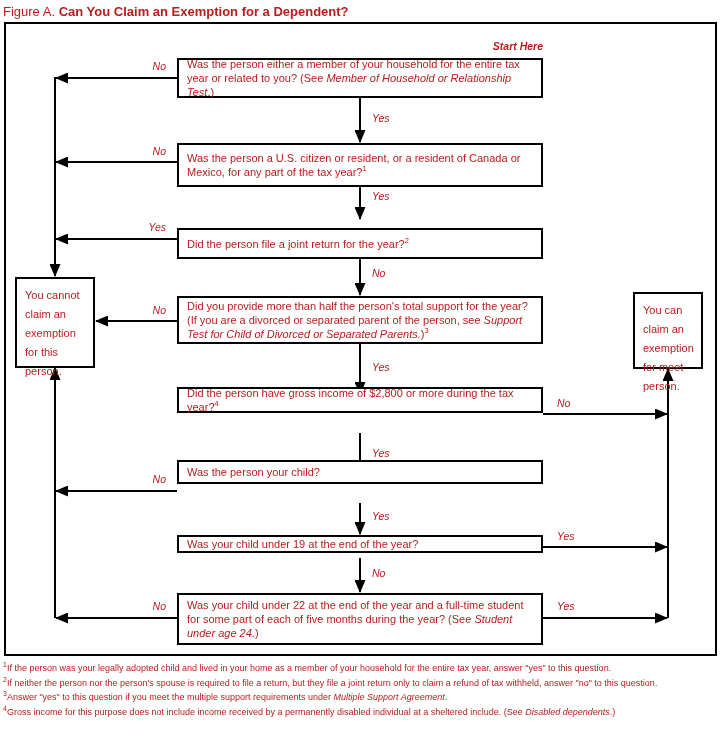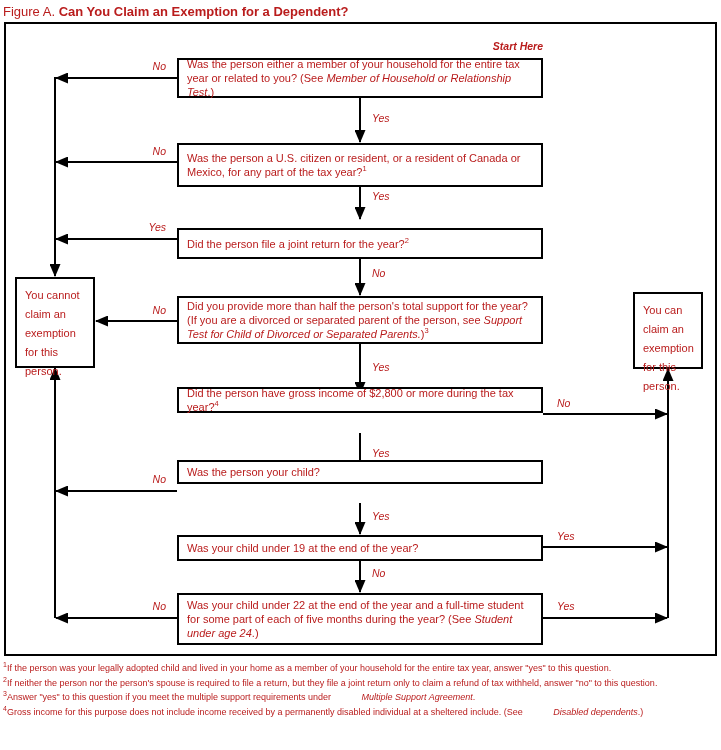--- a/index.html
+++ b/index.html
@@ -16,21 +16,21 @@
         box-sizing:border-box;display:flex;align-items:center;}
   .qtext{font-size:11px;line-height:14px;padding:2px 8px;width:100%;}
   .qtext i{font-style:italic;}
   sup{font-size:7.5px;line-height:0;}
   .rbox{position:absolute;border:2px solid #000;background:#fff;box-sizing:border-box;}
   .rtext{font-size:11px;line-height:19px;padding:7px 2px 0 8px;}
   .elabel{position:absolute;font-size:10.5px;font-style:italic;white-space:nowrap;}
   .elabel.lft{left:120px;width:46px;text-align:right;}
   .fns{position:absolute;left:3px;top:663px;width:714px;}
   .fn{font-size:9px;line-height:10.5px;margin-bottom:4px;padding-left:4px;text-indent:-4px;}
-  .fn i{margin-left:28px;}
+  .fn i{}
   .fn sup{font-size:7px;}
 </style>
 </head>
 <body>
 
 <div id="page">
 
   <div class="title"><span>Figure A.</span> <span class="b">Can You Claim an Exemption for a Dependent?</span></div>
 
   <div class="outer"></div>
@@ -87,34 +87,34 @@
   </div>
 
   <div class="qbox" style="top:387px;height:26px">
     <div class="qtext"><span>Did the person have gross income of $2,800 or more during the tax year?</span><i></i><span></span><sup>4</sup></div>
   </div>
 
   <div class="qbox" style="top:460px;height:24px">
     <div class="qtext"><span>Was the person your child?</span></div>
   </div>
 
-  <div class="qbox" style="top:535px;height:26px">
+  <div class="qbox" style="top:535px;height:18px">
     <div class="qtext"><span>Was your child under 19 at the end of the year?</span></div>
   </div>
 
   <div class="qbox" style="top:593px;height:52px">
     <div class="qtext"><span>Was your child under 22 at the end of the year and a full-time student for some part of each of five months during the year? (See </span><i>Student under age 24</i><span>.)</span></div>
   </div>
 
   <div class="rbox" style="left:15px;top:277px;width:80px;height:91px">
     <div class="rtext">You cannot claim an exemption for this person.</div>
   </div>
 
   <div class="rbox" style="left:633px;top:292px;width:70px;height:77px">
-    <div class="rtext">You can claim an exemption for this person.</div>
+    <div class="rtext">You can claim an exemption for meet person.</div>
   </div>
 
   <div class="elabel lft" style="top:60px">No</div>
   <div class="elabel lft" style="top:145px">No</div>
   <div class="elabel lft" style="top:221px">Yes</div>
   <div class="elabel lft" style="top:304px">No</div>
   <div class="elabel lft" style="top:473px">No</div>
   <div class="elabel lft" style="top:600px">No</div>
 
   <div class="elabel" style="left:372px;top:112px">Yes</div>

